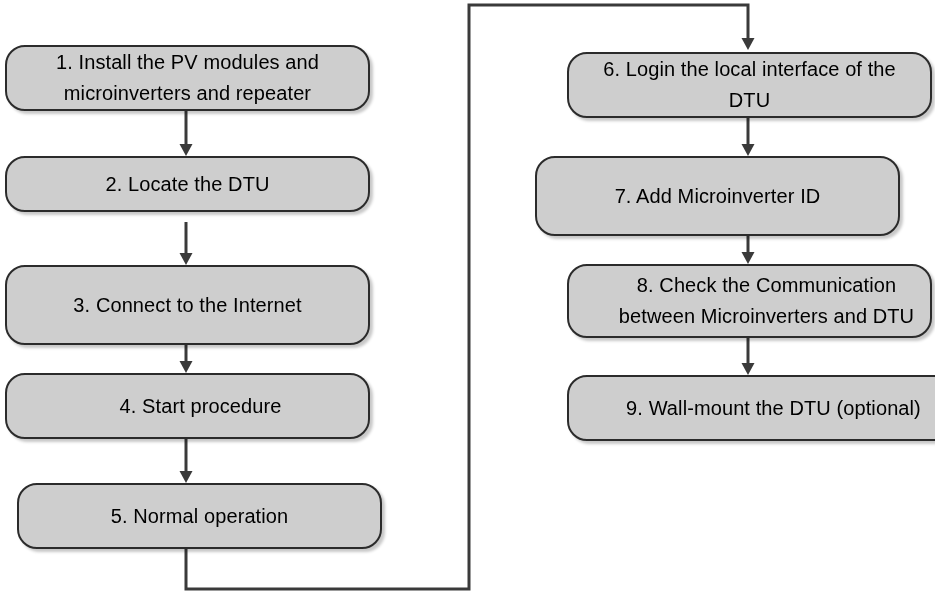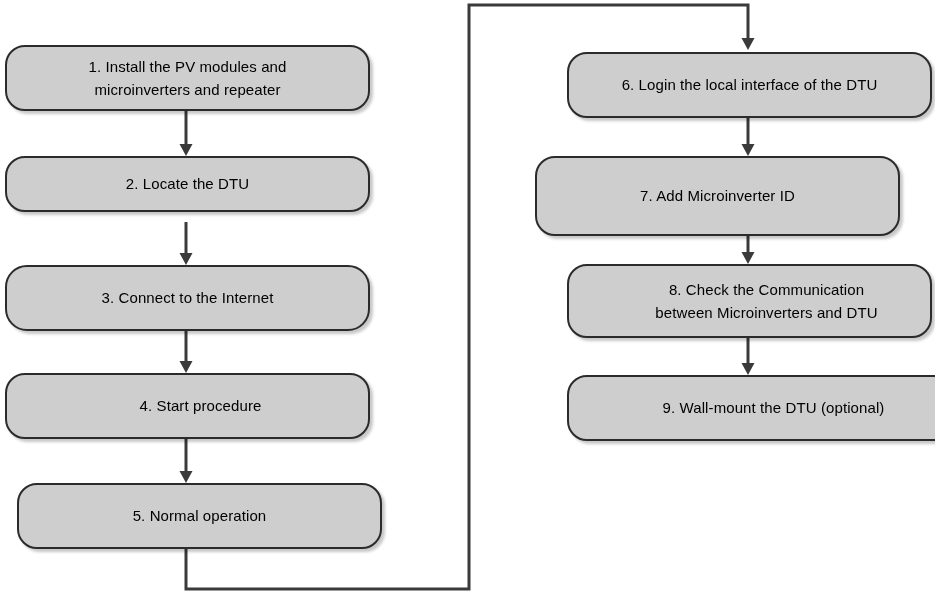--- a/index.html
+++ b/index.html
@@ -28,21 +28,21 @@
     box-sizing: border-box;
     background: #cecece;
     border: 2px solid #2b2b2b;
     border-radius: 20px;
     box-shadow: 3px 3px 3px rgba(0,0,0,0.22);
     display: flex;
     align-items: center;
     justify-content: center;
     text-align: center;
     color: #000000;
-    font-size: 15px;
+    font-size: 20px;
     line-height: 1.55;
     letter-spacing: 0.1px;
     padding: 0 14px;
   }
   .node-label {
     display: block;
     width: 100%;
     white-space: pre-line;
   }
 </style>
@@ -102,21 +102,21 @@
     </g>
   </svg>
 
   <div class="node" id="node-step-1" style="left: 5px; top: 45px; width: 365px; height: 66px;">
     <span class="node-label">1. Install the PV modules and
 microinverters and repeater</span>
   </div>
   <div class="node" id="node-step-2" style="left: 5px; top: 156px; width: 365px; height: 56px;">
     <span class="node-label">2. Locate the DTU</span>
   </div>
-  <div class="node" id="node-step-3" style="left: 5px; top: 265px; width: 365px; height: 66px; border-radius: 22px;">
+  <div class="node" id="node-step-3" style="left: 5px; top: 265px; width: 365px; height: 80px;">
     <span class="node-label">3. Connect to the Internet</span>
   </div>
   <div class="node" id="node-step-4" style="left: 5px; top: 373px; width: 365px; height: 66px; padding-left: 40px;">
     <span class="node-label">4. Start procedure</span>
   </div>
   <div class="node" id="node-step-5" style="left: 5px; top: 483px; width: 365px; height: 66px; margin-left: 12px;">
     <span class="node-label">5. Normal operation</span>
   </div>
   <div class="node" id="node-step-6" style="left: 567px; top: 52px; width: 365px; height: 66px;">
     <span class="node-label">6. Login the local interface of the DTU</span>

